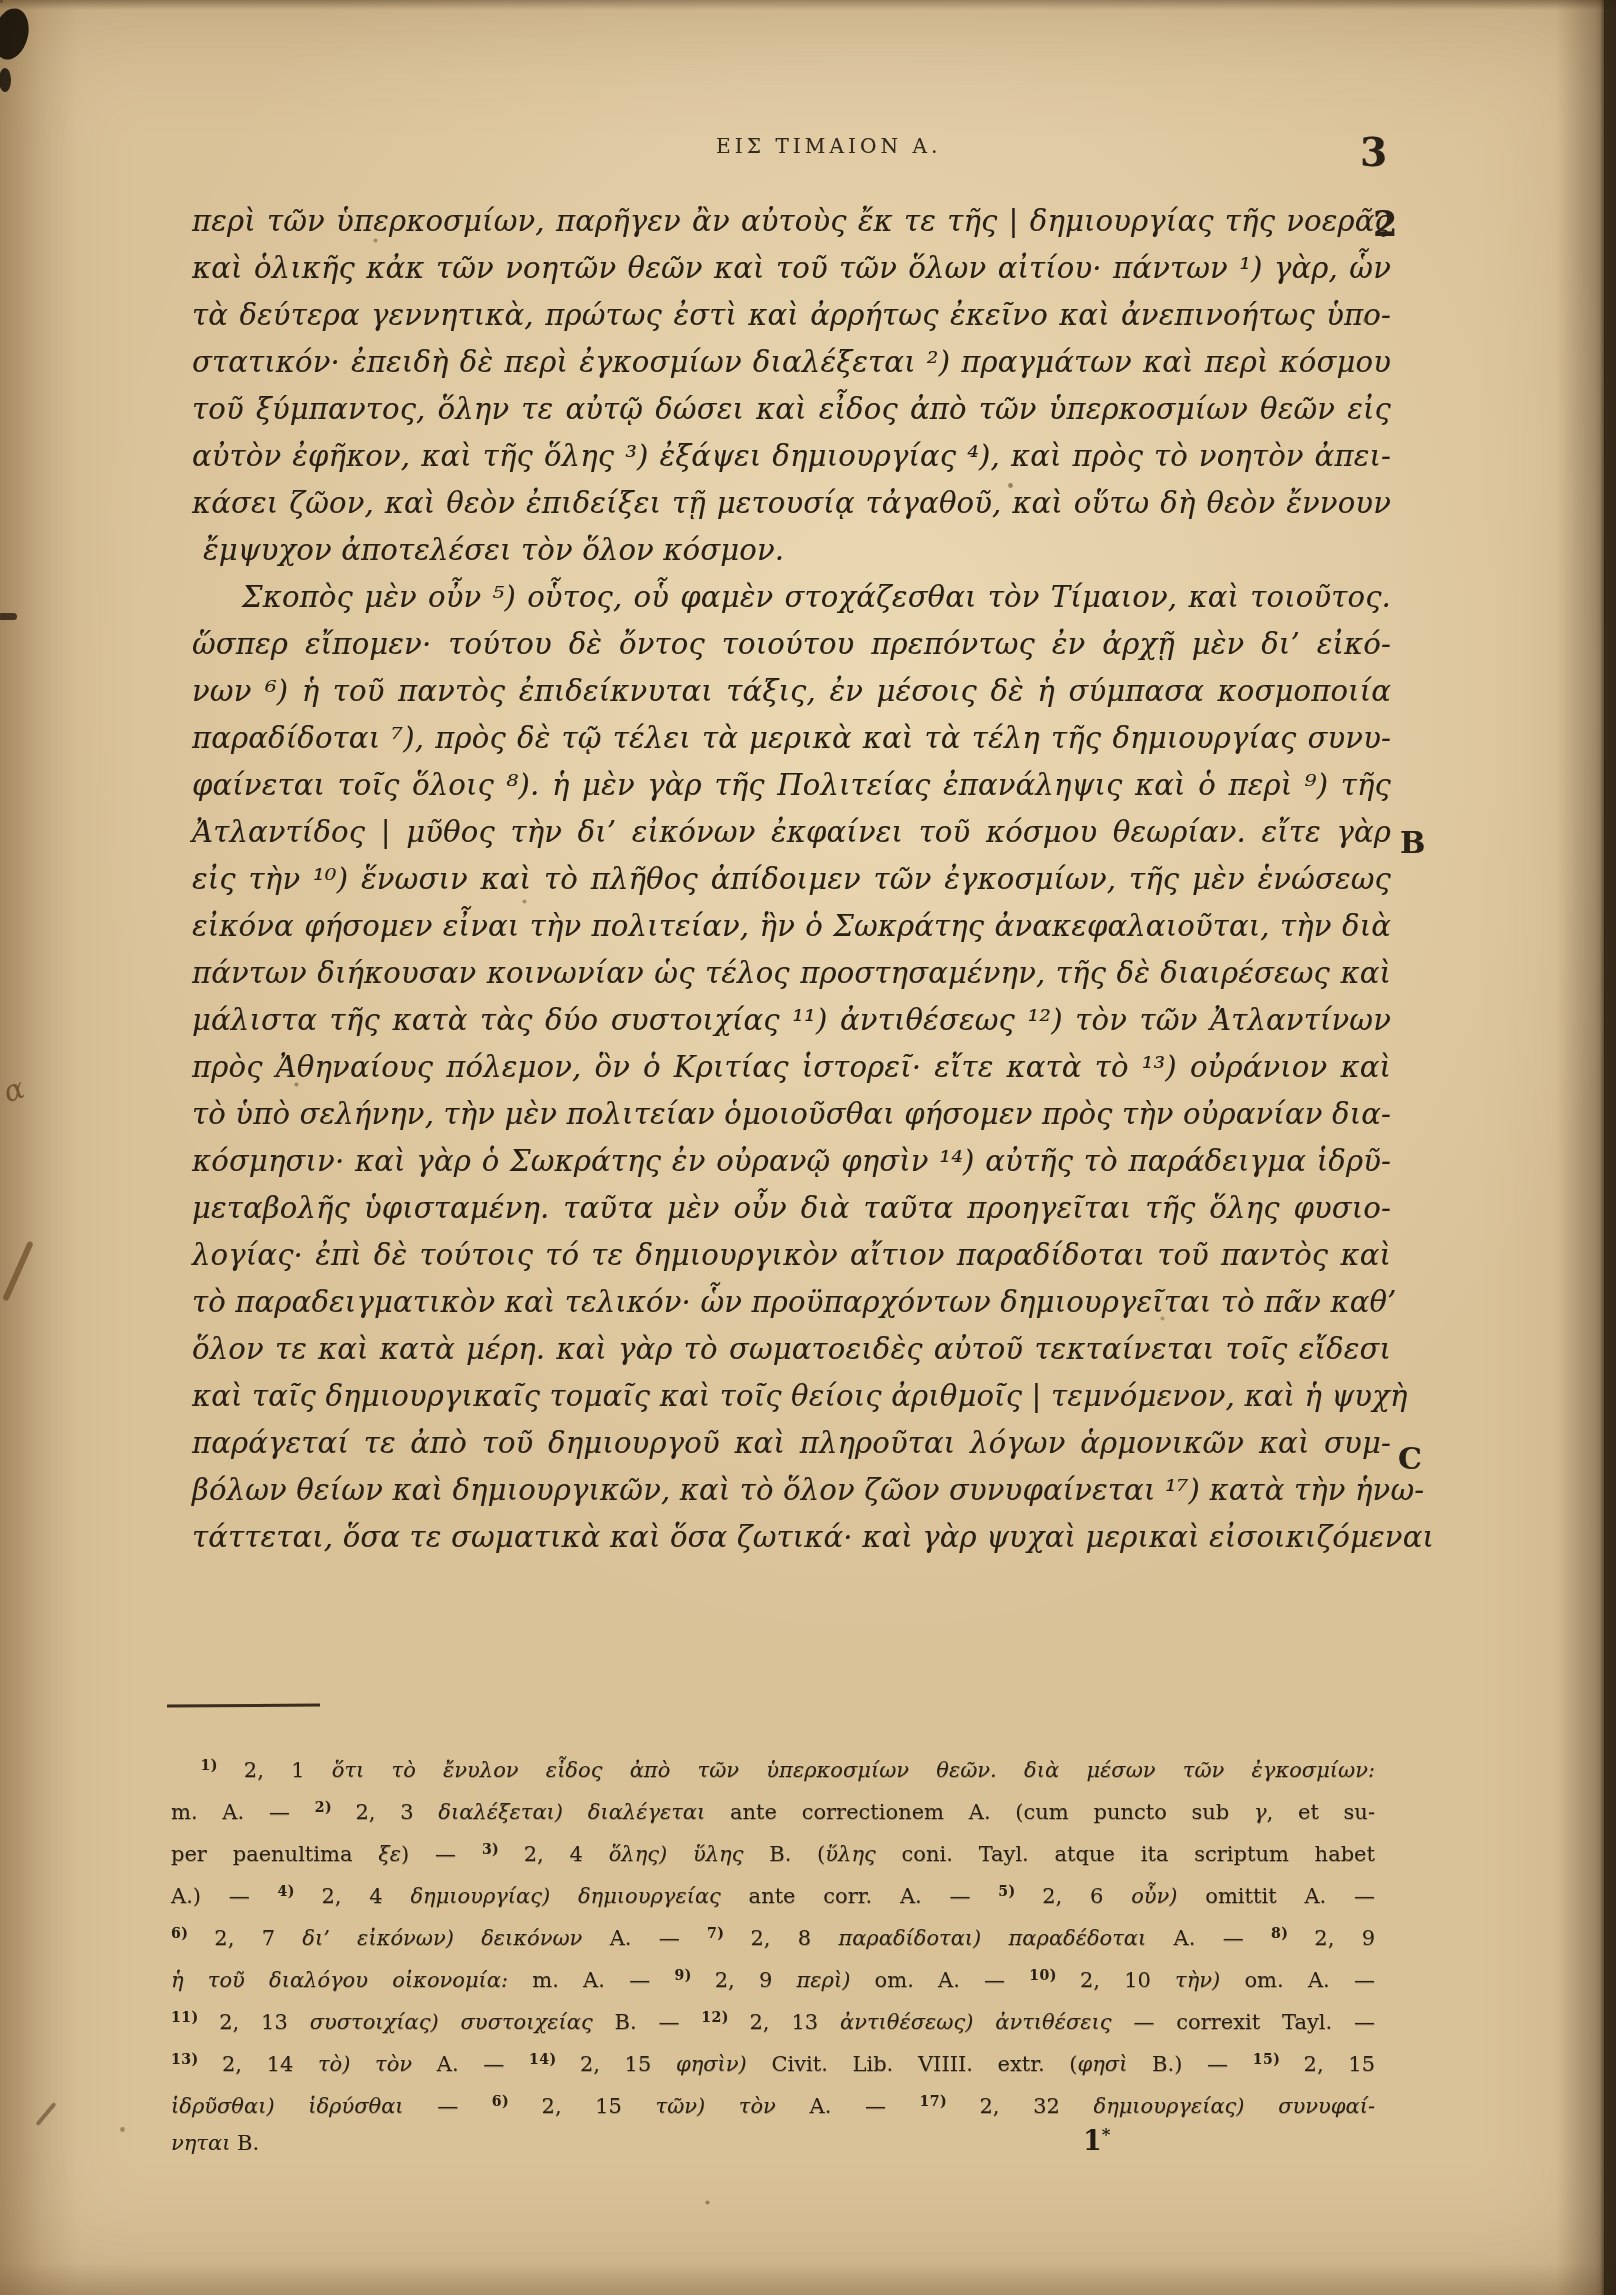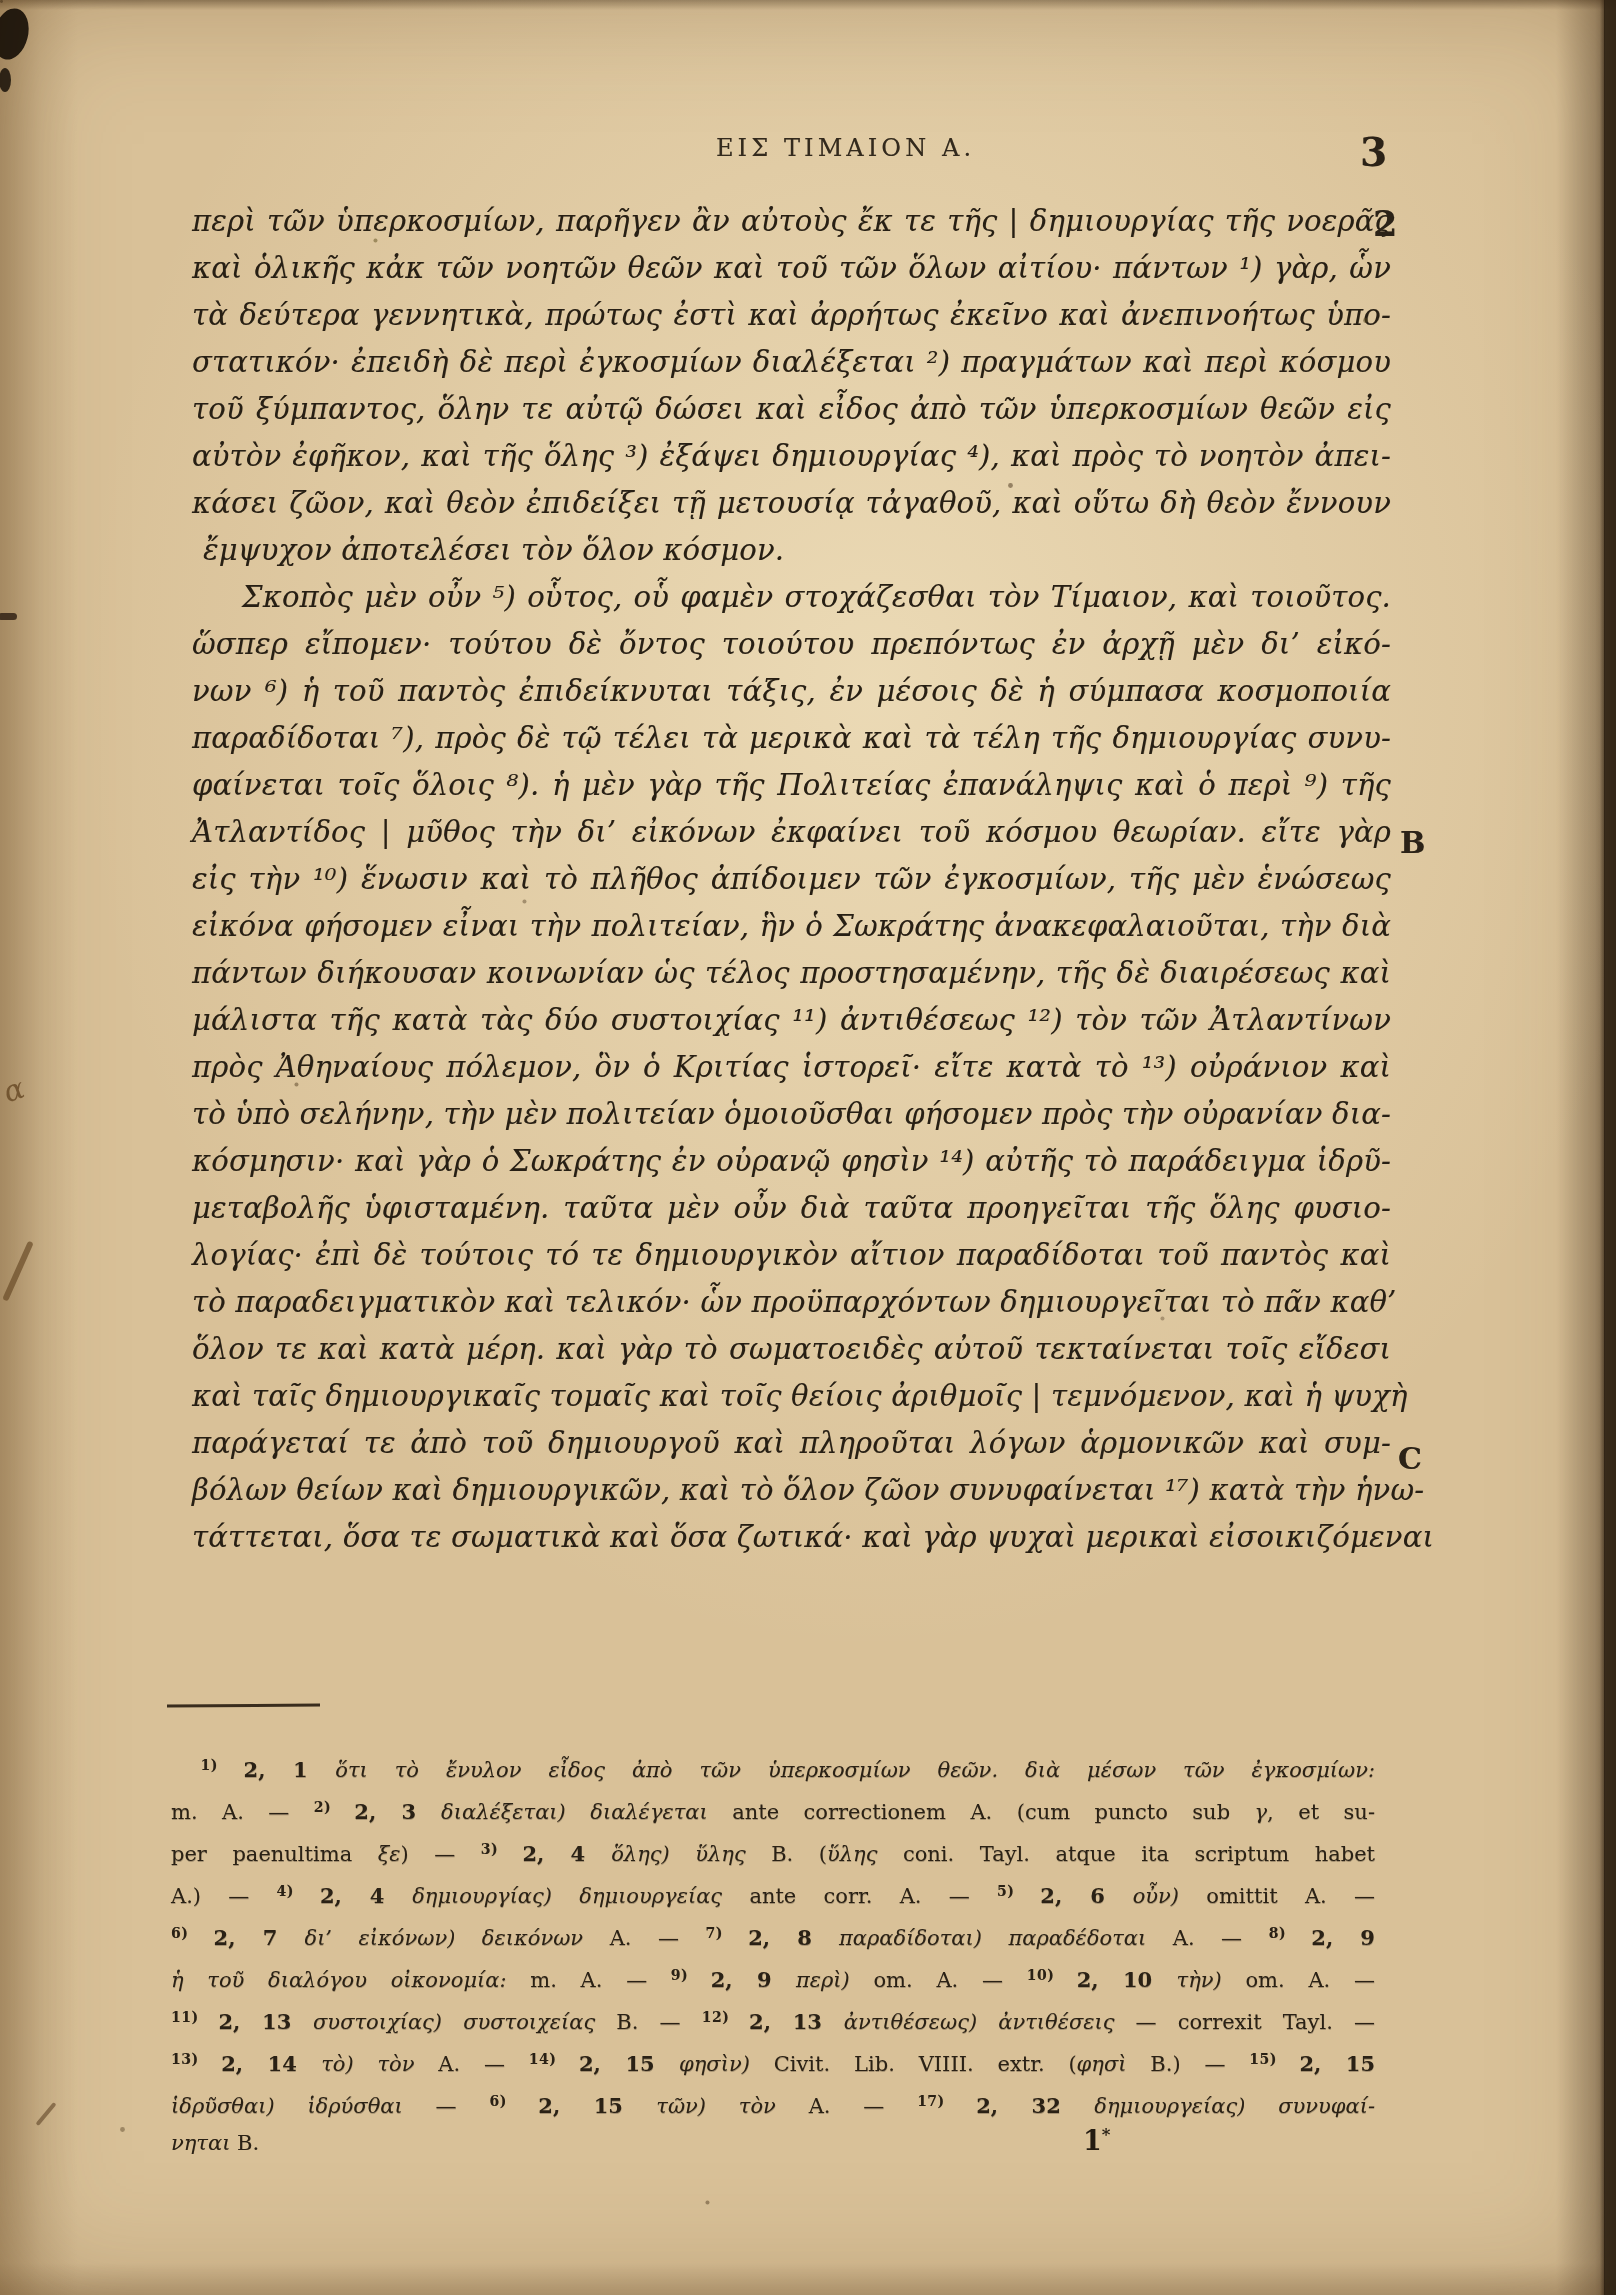--- a/index.html
+++ b/index.html
@@ -14,21 +14,21 @@
       linear-gradient(to bottom, rgba(58,40,20,.45) 0px, rgba(58,40,20,0) 10px),
       linear-gradient(to top, rgba(96,70,38,.28) 0px, rgba(96,70,38,0) 32px),
       #d9c198;
     box-shadow: inset 0 0 120px rgba(118,84,44,.38);
   }
   .edge-strip{position:absolute;top:0;right:0;width:12px;height:100%;background:#2c2012;opacity:.85;}
   .gutter-line{position:absolute;top:0;right:11px;width:4.6px;height:100%;background:linear-gradient(to right,rgba(44,30,15,0),rgba(44,30,15,.55));}
 
   .header-title{
     position:absolute;left:716px;top:134px;
-    font-size:24px;letter-spacing:4.1px;font-weight:500;color:#332a1d;
+    font-size:20px;letter-spacing:4.1px;font-weight:500;color:#332a1d;
     text-shadow:0.2px 0.2px 0 rgba(43,33,24,.4);
     white-space:nowrap;
   }
   .page-number{
     position:absolute;left:1360px;top:129px;
     font-size:39px;font-weight:700;color:#2b2217;
     text-shadow:0.2px 0.2px 0 rgba(43,33,24,.4);
   }
 
   .main-text{position:absolute;left:192px;top:198px;width:1199px;}
@@ -53,21 +53,21 @@
   .fn-line{
     width:1204px;height:42px;line-height:42px;font-size:21px;
     text-align:justify;text-align-last:justify;text-justify:inter-word;
     white-space:nowrap;color:#2a2115;
     text-shadow:0.2px 0.2px 0 rgba(43,33,24,.3);
   }
   .fn-line.first{text-indent:29.5px;}
   .fn-line.last{text-align-last:left;}
   .fn-line .gr{font-style:italic;}
   .fn-line .la{font-style:normal;}
-  .fn-line .ref{font-style:normal;font-weight:700;}
+  .fn-line .ref{font-style:normal;font-weight:400;}
   .fn-line .sup{font-style:normal;font-weight:700;font-size:14px;vertical-align:7.4px;letter-spacing:0.5px;}
 
   .signature{position:absolute;left:1083px;top:2124px;font-size:27px;font-weight:700;color:#241c12;}
   .signature .star{font-size:16.6px;vertical-align:10px;}
 
   
   .blot{position:absolute;background:#181008;border-radius:50%;}
   .blot-a{left:-6.4px;top:8.3px;width:34px;height:52px;transform:rotate(14deg);opacity:.92;}
   .blot-b{left:-0.9px;top:68px;width:12px;height:24px;opacity:.85;}
   .dash-l{position:absolute;left:-1.8px;top:613px;width:18.4px;height:7.4px;background:#2a1c10;border-radius:3.7px;opacity:.8;}

